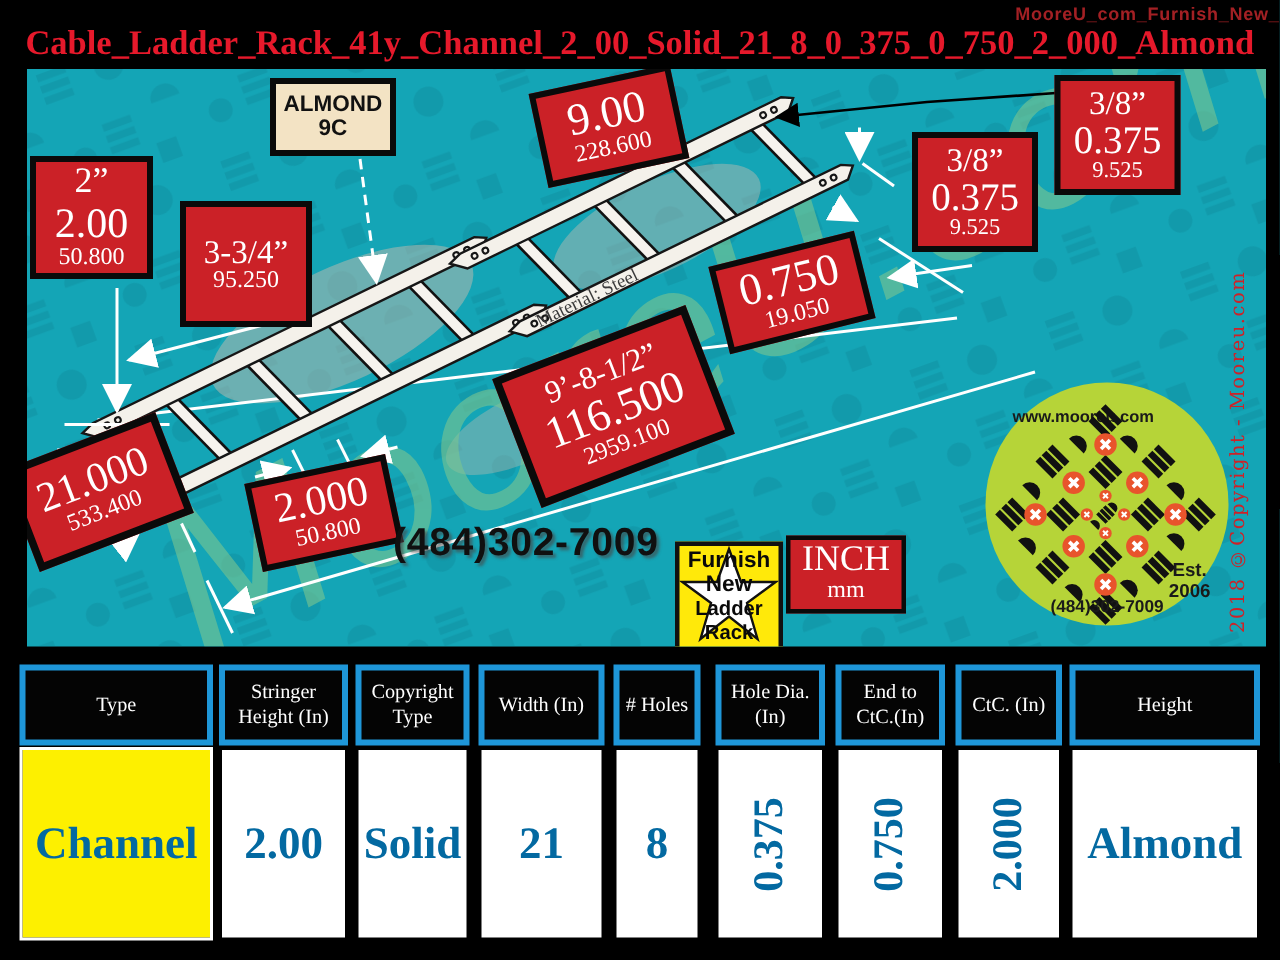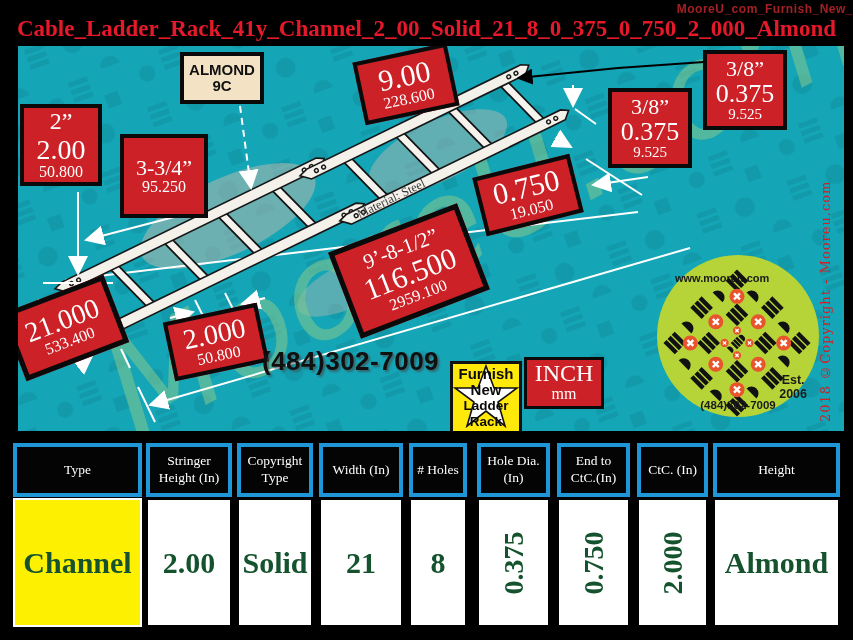--- a/index.html
+++ b/index.html
@@ -45,21 +45,21 @@
         transform:rotate(180deg);color:#cf2127;font-family:"DejaVu Serif",serif;font-size:13px;
         letter-spacing:1px;}
   
   #spec-table{position:absolute;left:0;top:441px;width:853px;height:199px;background:#000;}
   .col{position:absolute;top:0;}
   .hdr{position:absolute;left:0;top:2px;width:100%;height:54px;background:#040404;
        border:4px solid #1e96d8;box-sizing:border-box;color:#fff;display:flex;align-items:center;
        justify-content:center;text-align:center;font-family:"Liberation Serif",serif;
        font-size:13.5px;line-height:1.25;padding:0 2px;}
   .val{position:absolute;left:2px;top:59px;width:calc(100% - 4px);height:125px;background:#fff;
-       display:flex;align-items:center;justify-content:center;color:#14532d;
+       display:flex;align-items:center;justify-content:center;color:#0369a1;
        font-family:"Liberation Serif",serif;font-size:30px;font-weight:bold;}
   .val.yellow{background:#fdf000;outline:2px solid #fff;}
   .val .vert{transform:rotate(-90deg);white-space:nowrap;font-size:28px;}
 </style>
 </head>
 <body>
 
 <div id="screen">
 
   <div class="top-sub">MooreU_com_Furnish_New_</div>

